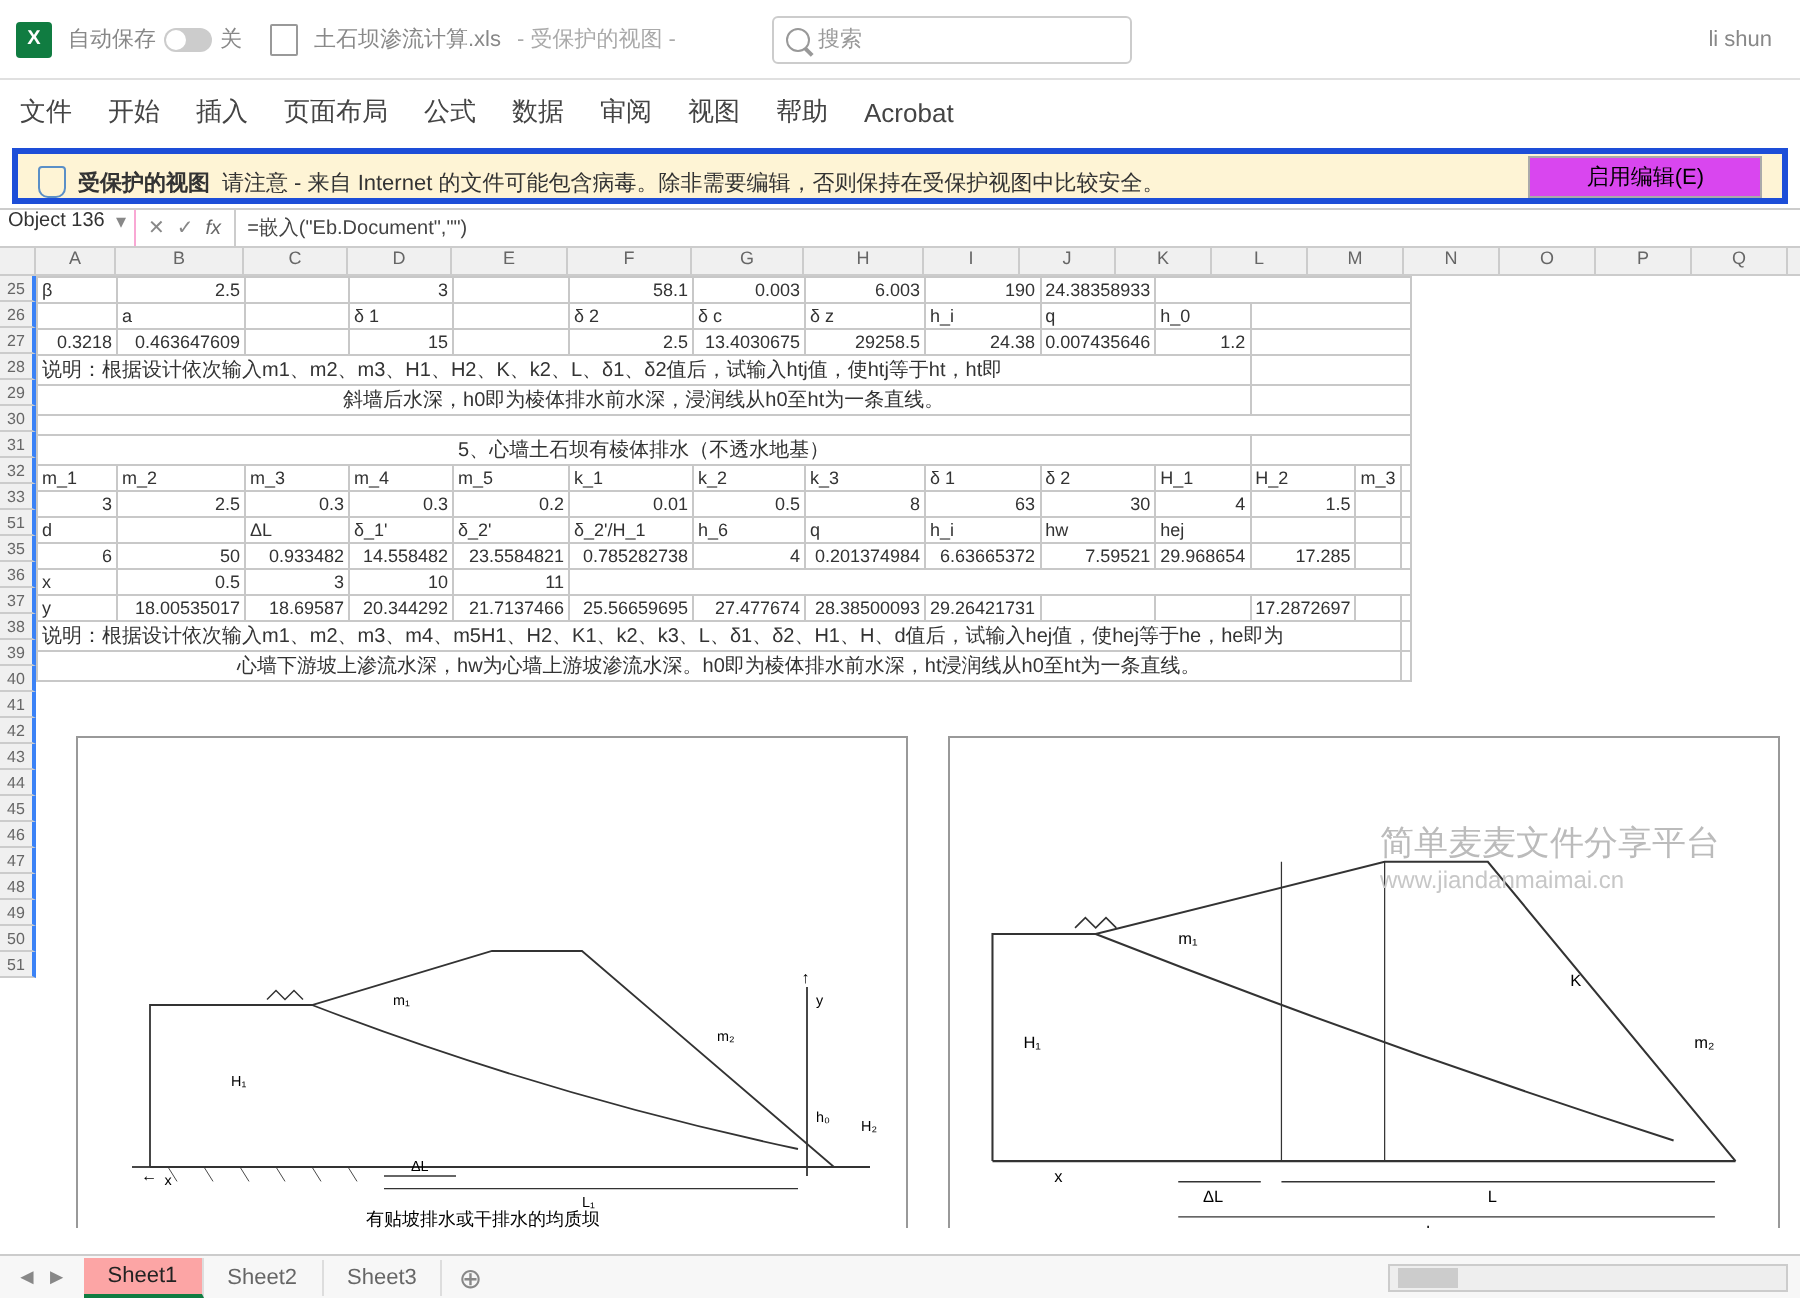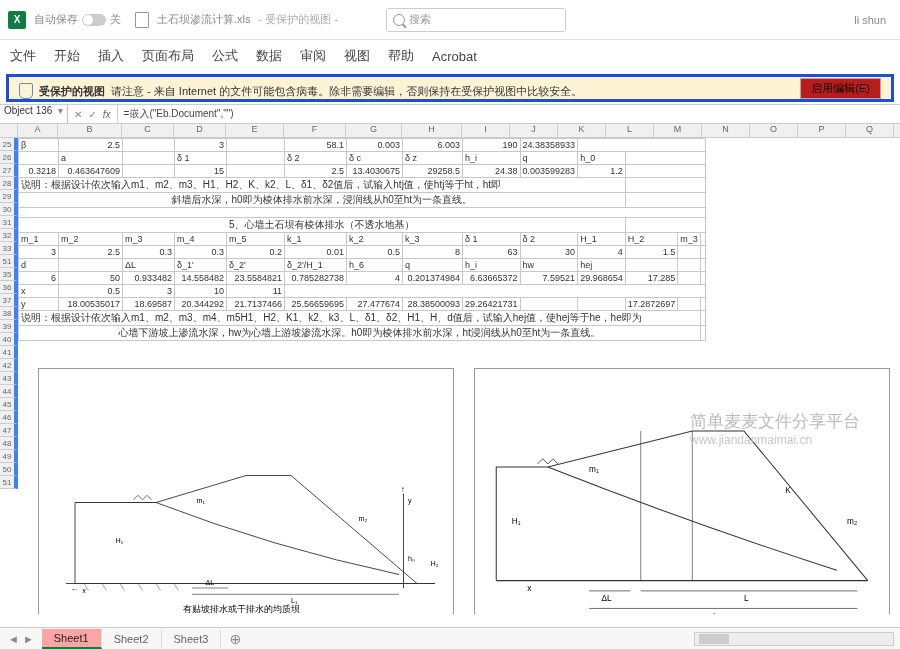--- a/index.html
+++ b/index.html
@@ -12,33 +12,33 @@
 .file-icon{width:14px;height:16px;border:1px solid #999;border-radius:1px;margin-left:6px}
 .filename{color:#888;font-size:11px}
 .search-box{margin-left:40px;width:180px;height:24px;border:1px solid #ccc;border-radius:3px;display:flex;align-items:center;padding:0 6px;gap:4px;color:#999}
 .search-icon{width:12px;height:12px;border:1.5px solid #999;border-radius:50%;position:relative}
 .search-icon::after{content:"";position:absolute;width:5px;height:1.5px;background:#999;transform:rotate(45deg);bottom:-2px;right:-3px}
 .username{margin-left:auto;color:#888;font-size:11px;margin-right:6px}
 .ribbon{height:32px;display:flex;align-items:center;padding:0 10px;gap:18px;font-size:13px;color:#444}
 .ribbon span{cursor:pointer}
 .banner{height:28px;background:#fef4d5;border:3px solid #1d4ed8;display:flex;align-items:flex-end;padding:0 10px;gap:6px;font-size:11px;margin:2px 6px}
 .shield{width:14px;height:16px;border:1.5px solid #5a8fc7;border-radius:2px 2px 5px 5px}
-.banner-btn{margin-left:auto;background:#b91c1c;border:1px solid #aaa;padding:2px 10px;font-size:11px;cursor:pointer}
+.banner-btn{margin-left:auto;background:#d946ef;border:1px solid #aaa;padding:2px 28px;font-size:11px;cursor:pointer}
 .formula-bar{height:20px;border-top:1px solid #ccc;border-bottom:1px solid #ccc;display:flex;align-items:center;font-size:10px}
 .namebox{width:68px;border-right:1px solid #f9a8d4;padding:0 4px;display:flex;justify-content:space-between;height:100%}
 .fx-btns{display:flex;gap:6px;padding:0 6px;color:#888;align-items:center;border-right:1px solid #ccc;height:100%}
 .fx{font-style:italic;color:#666}
 .formula-val{padding:0 6px;color:#444}
 .grid-wrap{height:490px;overflow:hidden;position:relative;background:#fff}
 .col-headers{display:flex;height:14px;background:#f0f0f0;border-bottom:1px solid #ccc;font-size:9px;color:#666}
 .rowh{width:18px;border-right:1px solid #ccc;background:#f0f0f0;text-align:center}
 .ch{border-right:1px solid #ccc;text-align:center}
 .grid-body{display:flex}
 .row-headers{width:18px;background:#f0f0f0;font-size:8px;color:#666}
-.row-headers div{height:13px;border-bottom:1px solid #ccc;text-align:center;border-right:4px solid #3b82f6;line-height:13px}
+.row-headers div{height:13px;border-bottom:1px solid #ccc;text-align:center;border-right:2px solid #3b82f6;line-height:13px}
 .cells{flex:1;position:relative}
 table.ss{border-collapse:collapse;font-size:9px;color:#333}
 table.ss td{border:0.5px solid #c8c8c8;height:13px;padding:0 2px;white-space:nowrap;overflow:hidden}
 table.ss td.r{text-align:right}
 table.ss td.c{text-align:center}
 .row-desc td{height:14px;font-size:10px}
 .diagrams{position:absolute;top:230px;left:20px;right:10px;height:260px;display:flex;gap:20px}
 .diag{border:1px solid #999;background:#fff;position:relative;flex:1}
 .watermark{position:absolute;right:40px;bottom:40px;color:#bbb;font-size:17px;text-align:left;line-height:1.3;pointer-events:none}
 .watermark .wm2{font-size:12px;color:#c7c7c7}
@@ -188,21 +188,21 @@
         <tr>
               <td class="r">0.3218</td>
               <td class="r">0.463647609</td>
               <td></td>
               <td class="r">15</td>
               <td></td>
               <td class="r">2.5</td>
               <td class="r">13.4030675</td>
               <td class="r">29258.5</td>
               <td class="r">24.38</td>
-              <td class="r">0.003599283</td>
+              <td class="r">0.007435646</td>
               <td class="r">1.2</td>
               <td colspan="6"></td>
             </tr>
         <tr class="row-desc">
               <td colspan="11">说明：根据设计依次输入m1、m2、m3、H1、H2、K、k2、L、δ1、δ2值后，试输入htj值，使htj等于ht，ht即</td>
               <td colspan="6"></td>
             </tr>
         <tr class="row-desc">
               <td colspan="11" class="c">斜墙后水深，h0即为棱体排水前水深，浸润线从h0至ht为一条直线。</td>
               <td colspan="6"></td>

